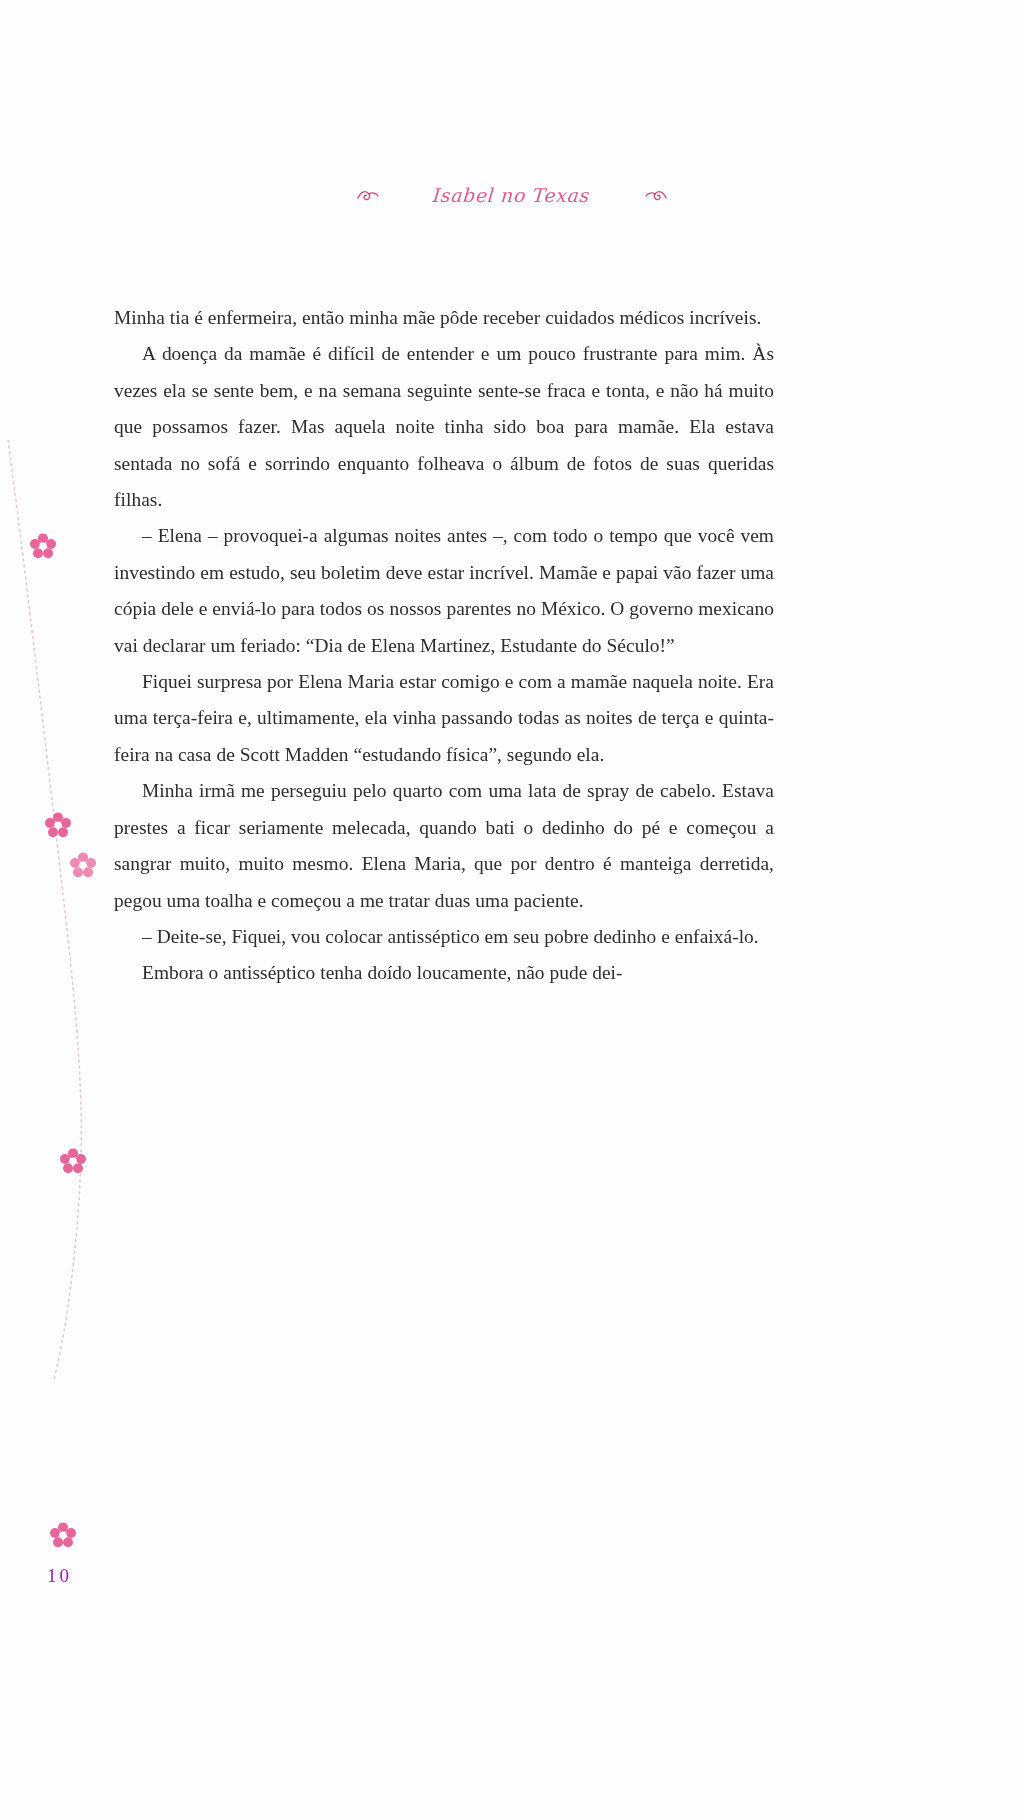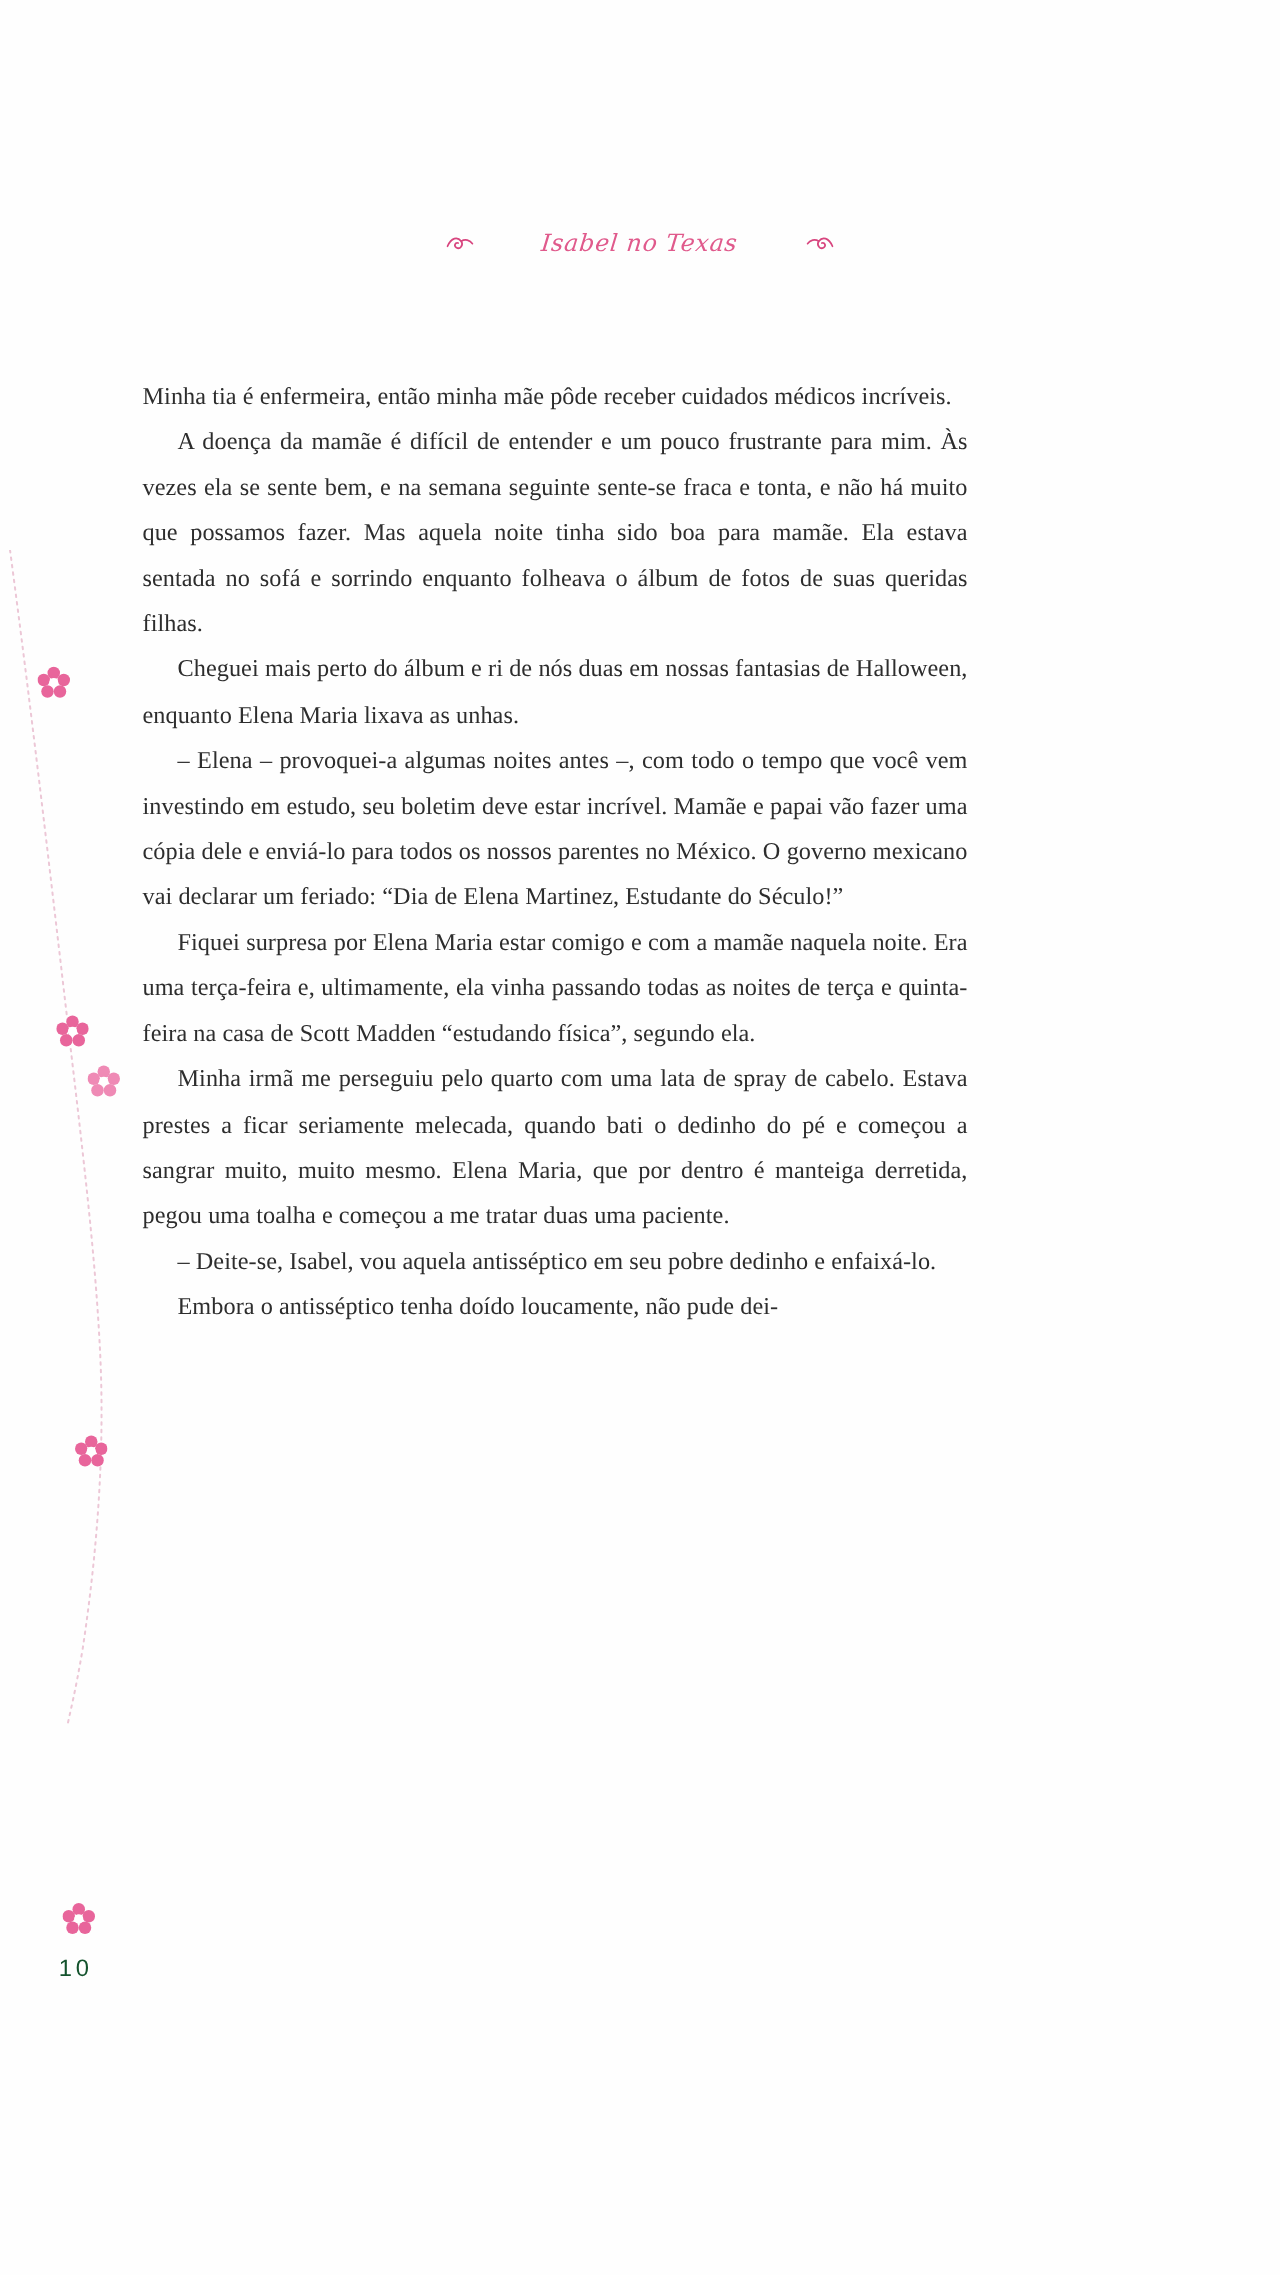--- a/index.html
+++ b/index.html
@@ -88,24 +88,24 @@
     width: 26px;
     height: 26px;
     pointer-events: none;
   }
 
   
   #folio {
     position: absolute;
     left: 47px;
     top: 1565px;
-    font-family: Liberation Sans, sans-serif;
+    font-family: Liberation Serif, serif;
     font-size: 19px;
     letter-spacing: 3px;
-    color: #14532d;
+    color: #a21caf;
   }
 </style>
 </head>
 <body>
 
 <div id="page">
 
   <div id="running-head">
     <span class="head-orn left">
       <svg width="22" height="14" viewBox="0 0 22 14" aria-hidden="true">
@@ -192,23 +192,22 @@
         <circle cx="8" cy="20.2" r="5"></circle>
         <circle cx="5" cy="11" r="5"></circle>
       </g>
       <circle cx="13" cy="13" r="3.6" fill="#ffffff"></circle>
     </svg>
   </span>
 
   <div id="text-block">
     <p class="para">Minha tia é enfermeira, então minha mãe pôde receber cuidados médicos incríveis.</p>
     <p class="para indent">A doença da mamãe é difícil de entender e um pouco frustrante para mim. Às vezes ela se sente bem, e na semana seguinte sente-se fraca e tonta, e não há muito que possamos fazer. Mas aquela noite tinha sido boa para mamãe. Ela estava sentada no sofá e sorrindo enquanto folheava o álbum de fotos de suas queridas filhas.</p>
-    <p class="para indent">Cheguei mais perto do álbum e ri de nós duas em nossas fantasias de Halloween, enquanto Elena Maria lixava as unhas.</p>
     <p class="para indent">– Elena – provoquei-a algumas noites antes –, com todo o tempo que você vem investindo em estudo, seu boletim deve estar incrível. Mamãe e papai vão fazer uma cópia dele e enviá-lo para todos os nossos parentes no México. O governo mexicano vai declarar um feriado: “Dia de Elena Martinez, Estudante do Século!”</p>
     <p class="para indent">Fiquei surpresa por Elena Maria estar comigo e com a mamãe naquela noite. Era uma terça-feira e, ultimamente, ela vinha passando todas as noites de terça e quinta-feira na casa de Scott Madden “estudando física”, segundo ela.</p>
     <p class="para indent">Minha irmã me perseguiu pelo quarto com uma lata de spray de cabelo. Estava prestes a ficar seriamente melecada, quando bati o dedinho do pé e começou a sangrar muito, muito mesmo. Elena Maria, que por dentro é manteiga derretida, pegou uma toalha e começou a me tratar duas uma paciente.</p>
-    <p class="para indent">– Deite-se, Isabel, vou aquela antisséptico em seu pobre dedinho e enfaixá-lo.</p>
+    <p class="para indent">– Deite-se, Fiquei, vou colocar antisséptico em seu pobre dedinho e enfaixá-lo.</p>
     <p class="para indent">Embora o antisséptico tenha doído loucamente, não pude dei-</p>
   </div>
 
   <div id="folio">10</div>
 
 </div>
 
 </body></html>

